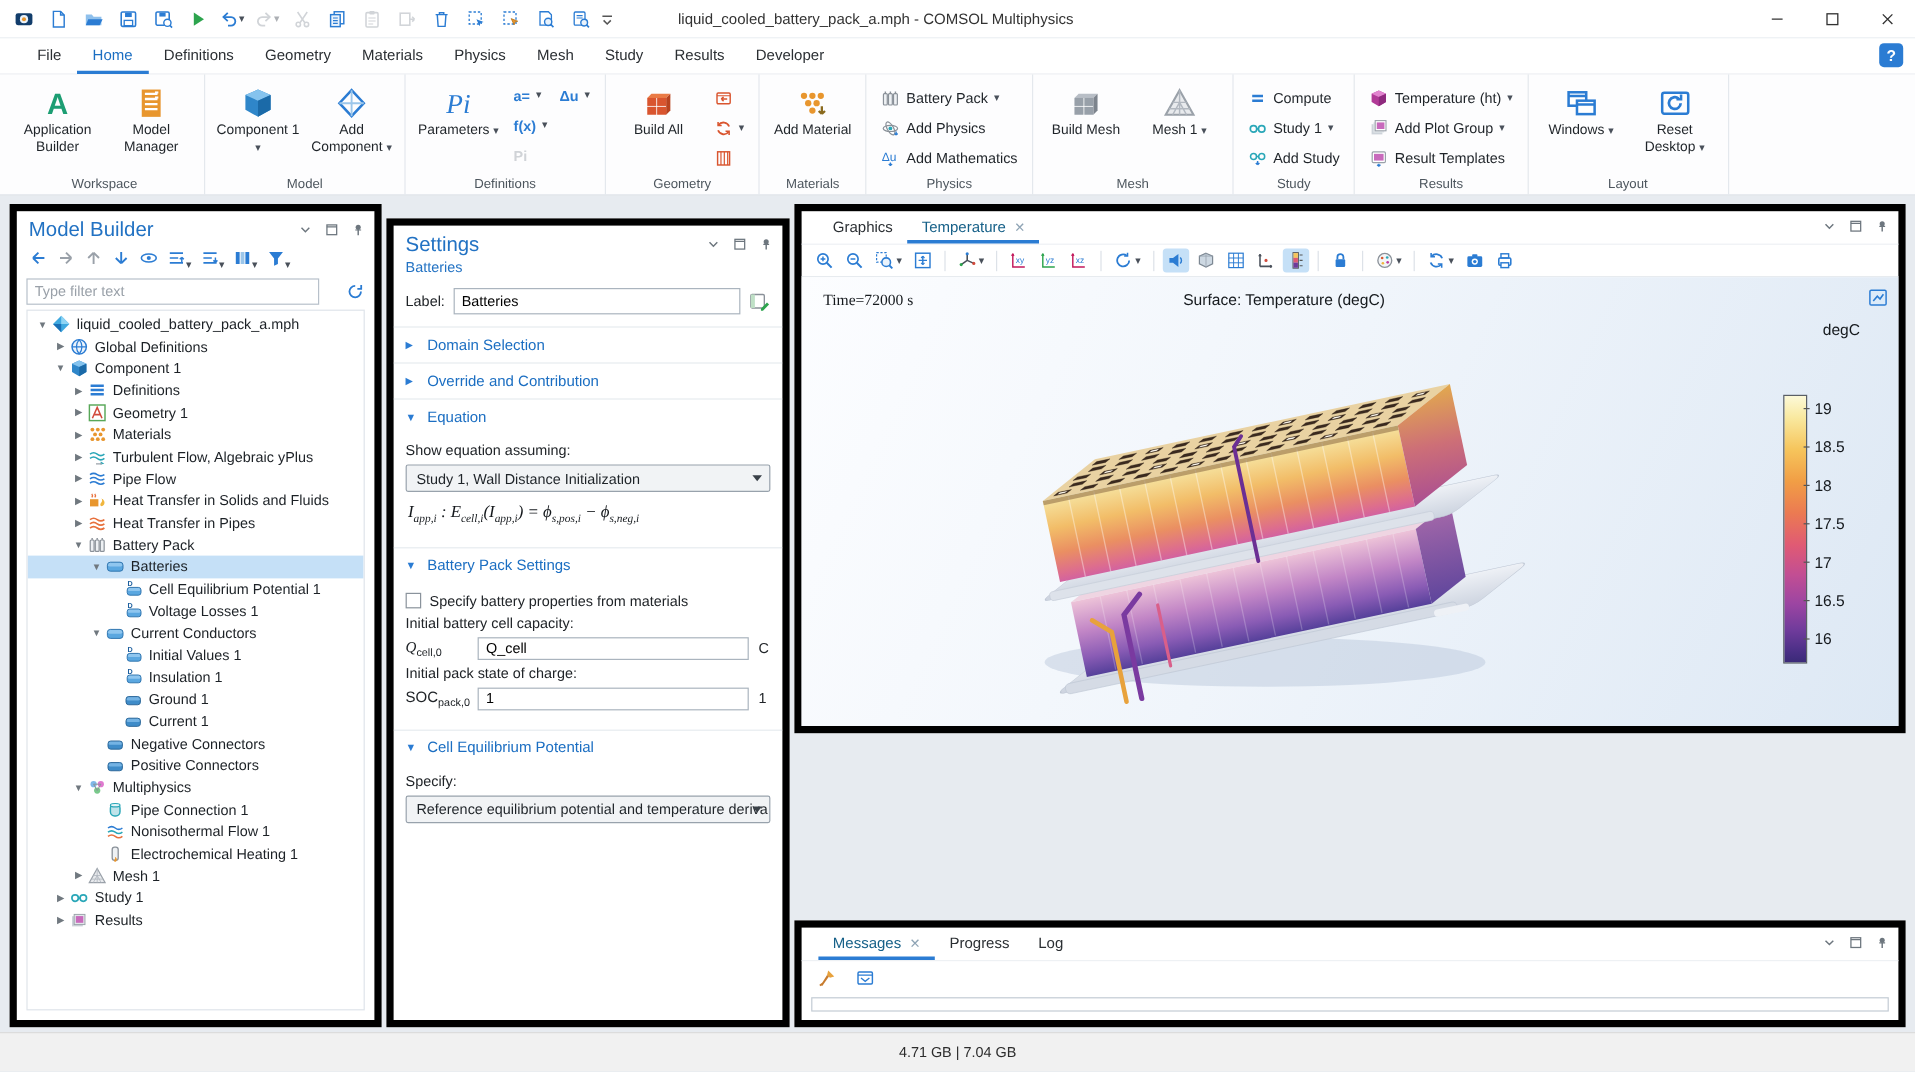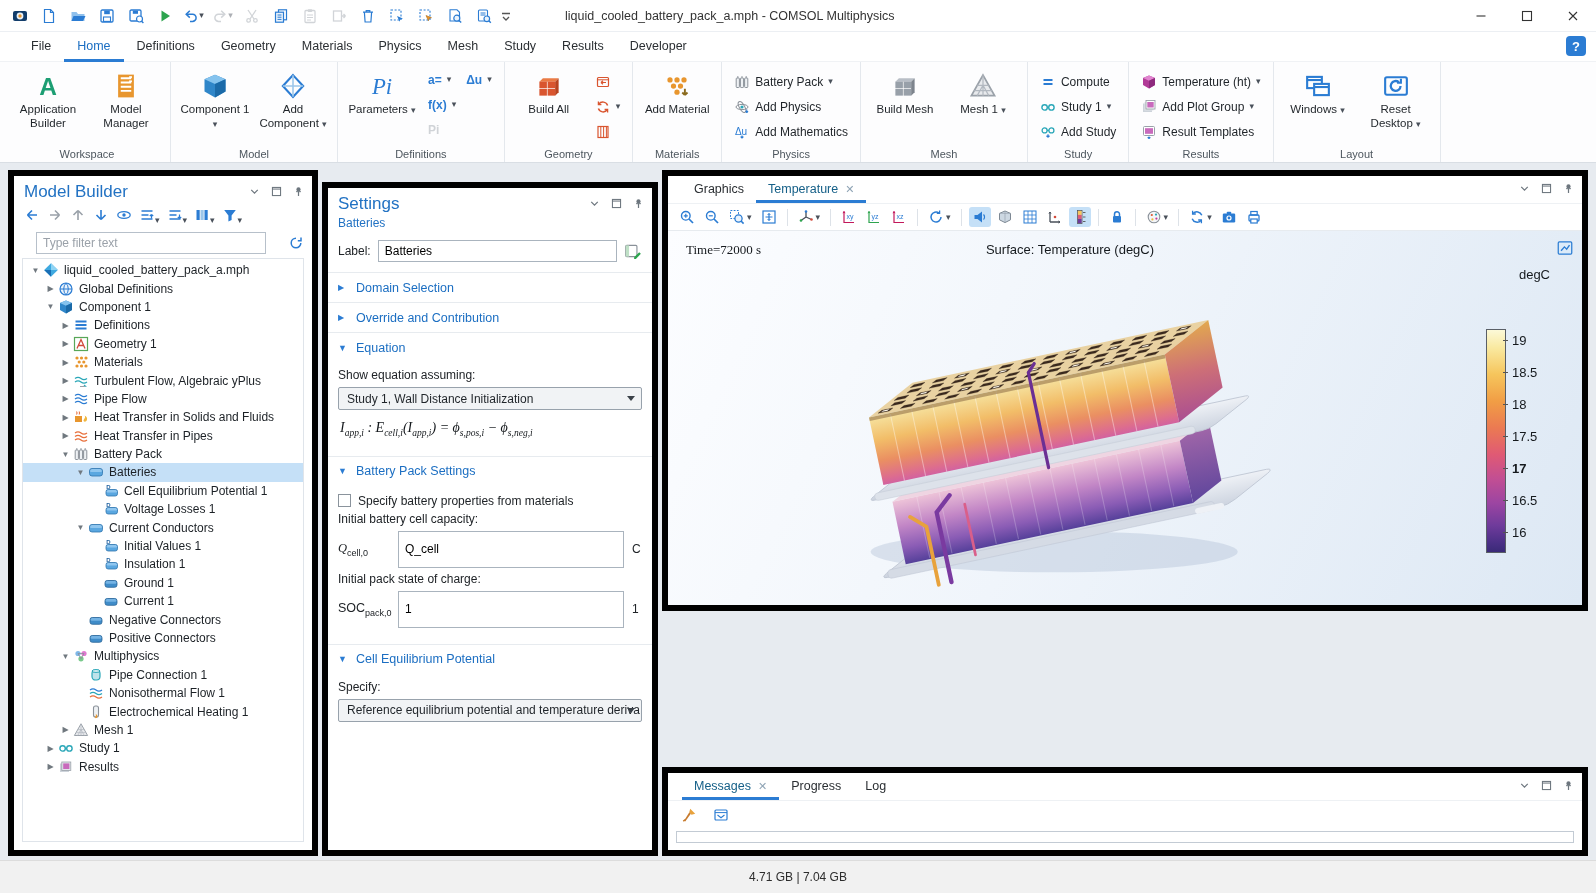--- a/index.html
+++ b/index.html
@@ -39,21 +39,21 @@
   .txtic { font-size:12px; color:#2b7cd3; font-weight:bold; }
   .txtic.gray { color:#9aa1a9; }
   .carety { font-size:9px; color:#49505a; line-height:1; }
 
   
   .panel { position:absolute; background:#fff; border:6px solid #000000; }
   .pcontrols { position:absolute; right:7px; top:9px; display:flex; gap:9px; }
   #mb-panel { left:8px; top:170px; width:310px; bottom:37px; display:flex; flex-direction:column; }
   .ptitle { font-size:17px; color:#2272c3; padding:6px 10px 2px 10px; }
   #mb-toolbar { display:flex; align-items:center; gap:7px; padding:3px 10px 4px 10px; }
-  #mb-filterrow { display:flex; align-items:center; gap:22px; padding:2px 8px 4px 8px;margin-left:14px; }
+  #mb-filterrow { display:flex; align-items:center; gap:22px; padding:2px 8px 4px 8px; }
   #mb-filter { flex:1; height:22px; border:1px solid #b7c0ca; font-size:12px; padding:0 6px; color:#333; font-family:"Liberation Sans",sans-serif; }
   #mb-filter::placeholder { color:#9aa1a9; }
   #tree-box { flex:1; border:1px solid #dfe4ea; margin:0 8px 8px 8px; overflow:hidden; padding-top:2px; }
   .trow { display:flex; align-items:center; height:18.4px; white-space:nowrap; }
   .trow.sel { background:#c5e0f7; }
   .texp { width:13px; font-size:8px; color:#70787f; text-align:center; flex:none; }
   .tic { width:16px; height:16px; margin:0 5px 0 1px; flex:none; }
   .tic svg { width:16px; height:16px; display:block; }
   .tlbl { font-size:12px; color:#1c2126; }
 
@@ -71,21 +71,21 @@
   .selbox { height:23px; background:#f1f3f5; border:1px solid #98a2ac; border-radius:2px; display:flex; align-items:center; padding:0 22px 0 8px; position:relative; font-size:12px; color:#1f2429; overflow:hidden; white-space:nowrap; }
   .selbox .dcaret { position:absolute; right:6px; top:8px; width:0; height:0; border-left:4px solid transparent; border-right:4px solid transparent; border-top:5px solid #3a4148; }
   .eq { font-family:"Liberation Serif", serif; font-style:italic; font-size:14px; padding:10px 2px 6px 2px; color:#14181c; }
   .eq sub { font-size:9.5px; }
   .cbrow { display:flex; align-items:center; gap:7px; margin:6px 0 4px 0; }
   .cbox { width:13px; height:13px; border:1px solid #8a939c; background:#fff; flex:none; }
   .frow { display:flex; align-items:center; gap:8px; margin-bottom:4px; }
   .fsym { width:52px; font-size:12.5px; flex:none; }
   .fsym .qit { font-family:"Liberation Serif",serif; font-style:italic; }
   .fsym sub { font-size:9px; }
-  .finput { flex:1; height:37px; border:1px solid #aab4be; padding:0 6px; font-size:12px; font-family:"Liberation Sans",sans-serif; }
+  .finput { flex:1; height:19px; border:1px solid #aab4be; padding:0 6px; font-size:12px; font-family:"Liberation Sans",sans-serif; }
   .funit { width:10px; font-size:12px; }
 
   #graphics-panel { left:662px; top:170px; right:8px; height:441px; display:flex; flex-direction:column; }
   .gtabs { display:flex; align-items:flex-end; height:28px; padding-left:14px; position:relative; border-bottom:1px solid #eef1f4; }
   .gtab { display:flex; align-items:center; gap:7px; padding:0 12px; height:28px; font-size:12.5px; color:#2b2f33; }
   .gtab.active { color:#17607efine; color:#166088; box-shadow:inset 0 -3px 0 #2b7cd3; }
   .gtab .x { color:#8fa4b5; font-size:11px; }
   #gtoolbar { display:flex; align-items:center; gap:3px; height:27px; padding:0 8px; border-bottom:1px solid #e7ebef; }
   .gbtn { display:flex; align-items:center; padding:2px 3px; border-radius:3px; gap:2px; }
   .gbtn.active { background:#c5e0f7; }
@@ -1496,21 +1496,21 @@
               <path d="M560 436h44" fill="none" stroke="#eef1f6" stroke-width="11" stroke-linecap="round"></path>
             </g>
           </svg></div>
       <div id="legend">
         <div id="legend-unit">degC</div>
         <div id="legend-bar" style="background: linear-gradient(rgb(252, 249, 216) 0%, rgb(249, 233, 160) 8%, rgb(246, 197, 92) 20%, rgb(241, 158, 69) 32%, rgb(235, 122, 82) 44%, rgb(224, 90, 116) 56%, rgb(194, 78, 147) 67%, rgb(156, 69, 162) 78%, rgb(111, 59, 155) 88%, rgb(74, 47, 134) 96%, rgb(58, 42, 119) 100%);"></div>
       <div class="ltick" style="top: calc(5.3% + 32.82px);">19</div>
           <div class="ltick" style="top: calc(19.6% + 24.24px);">18.5</div>
           <div class="ltick" style="top: calc(33.9% + 15.66px);">18</div>
           <div class="ltick" style="top: calc(48.3% + 7.02px);">17.5</div>
-          <div class="ltick" style="top: calc(62.6% - 1.56px); font-weight: bold;">17</div>
+          <div class="ltick" style="top: calc(62.6% - 1.56px);">17</div>
           <div class="ltick" style="top: calc(76.9% - 10.14px);">16.5</div>
           <div class="ltick" style="top: calc(91.2% - 18.72px);">16</div>
         </div>
     </div>
   </div>
 
   <div id="messages-panel" class="panel">
     <div class="gtabs" id="msg-tabs">
         <div class="gtab active">
           <span>Messages</span>

